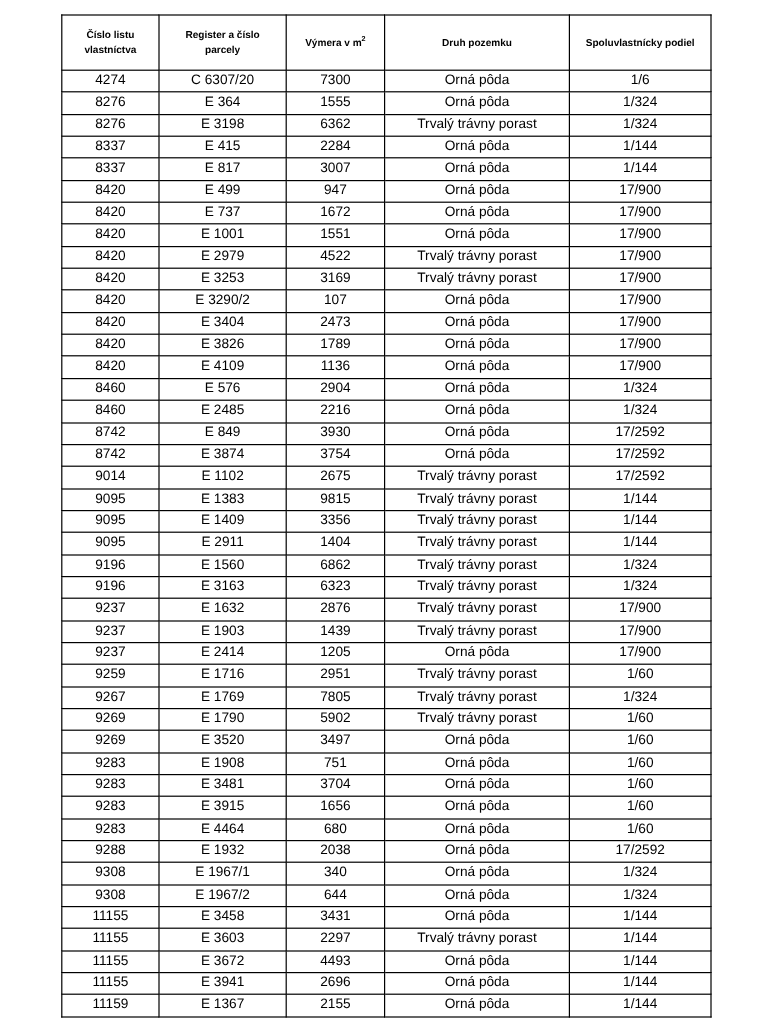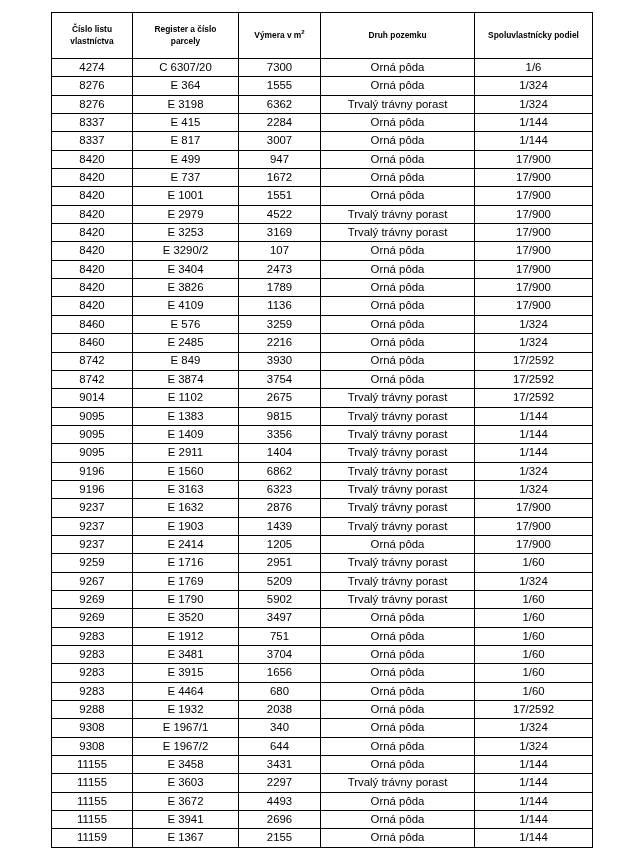--- a/index.html
+++ b/index.html
@@ -184,21 +184,21 @@
         <tr>
           <td>8420</td>
           <td>E 4109</td>
           <td>1136</td>
           <td>Orná pôda</td>
           <td>17/900</td>
         </tr>
         <tr>
           <td>8460</td>
           <td>E 576</td>
-          <td>3259</td>
+          <td>2904</td>
           <td>Orná pôda</td>
           <td>1/324</td>
         </tr>
         <tr>
           <td>8460</td>
           <td>E 2485</td>
           <td>2216</td>
           <td>Orná pôda</td>
           <td>1/324</td>
         </tr>
@@ -282,41 +282,41 @@
         <tr>
           <td>9259</td>
           <td>E 1716</td>
           <td>2951</td>
           <td>Trvalý trávny porast</td>
           <td>1/60</td>
         </tr>
         <tr>
           <td>9267</td>
           <td>E 1769</td>
-          <td>5209</td>
+          <td>7805</td>
           <td>Trvalý trávny porast</td>
           <td>1/324</td>
         </tr>
         <tr>
           <td>9269</td>
           <td>E 1790</td>
           <td>5902</td>
           <td>Trvalý trávny porast</td>
           <td>1/60</td>
         </tr>
         <tr>
           <td>9269</td>
           <td>E 3520</td>
           <td>3497</td>
           <td>Orná pôda</td>
           <td>1/60</td>
         </tr>
         <tr>
           <td>9283</td>
-          <td>E 1912</td>
+          <td>E 1908</td>
           <td>751</td>
           <td>Orná pôda</td>
           <td>1/60</td>
         </tr>
         <tr>
           <td>9283</td>
           <td>E 3481</td>
           <td>3704</td>
           <td>Orná pôda</td>
           <td>1/60</td>

